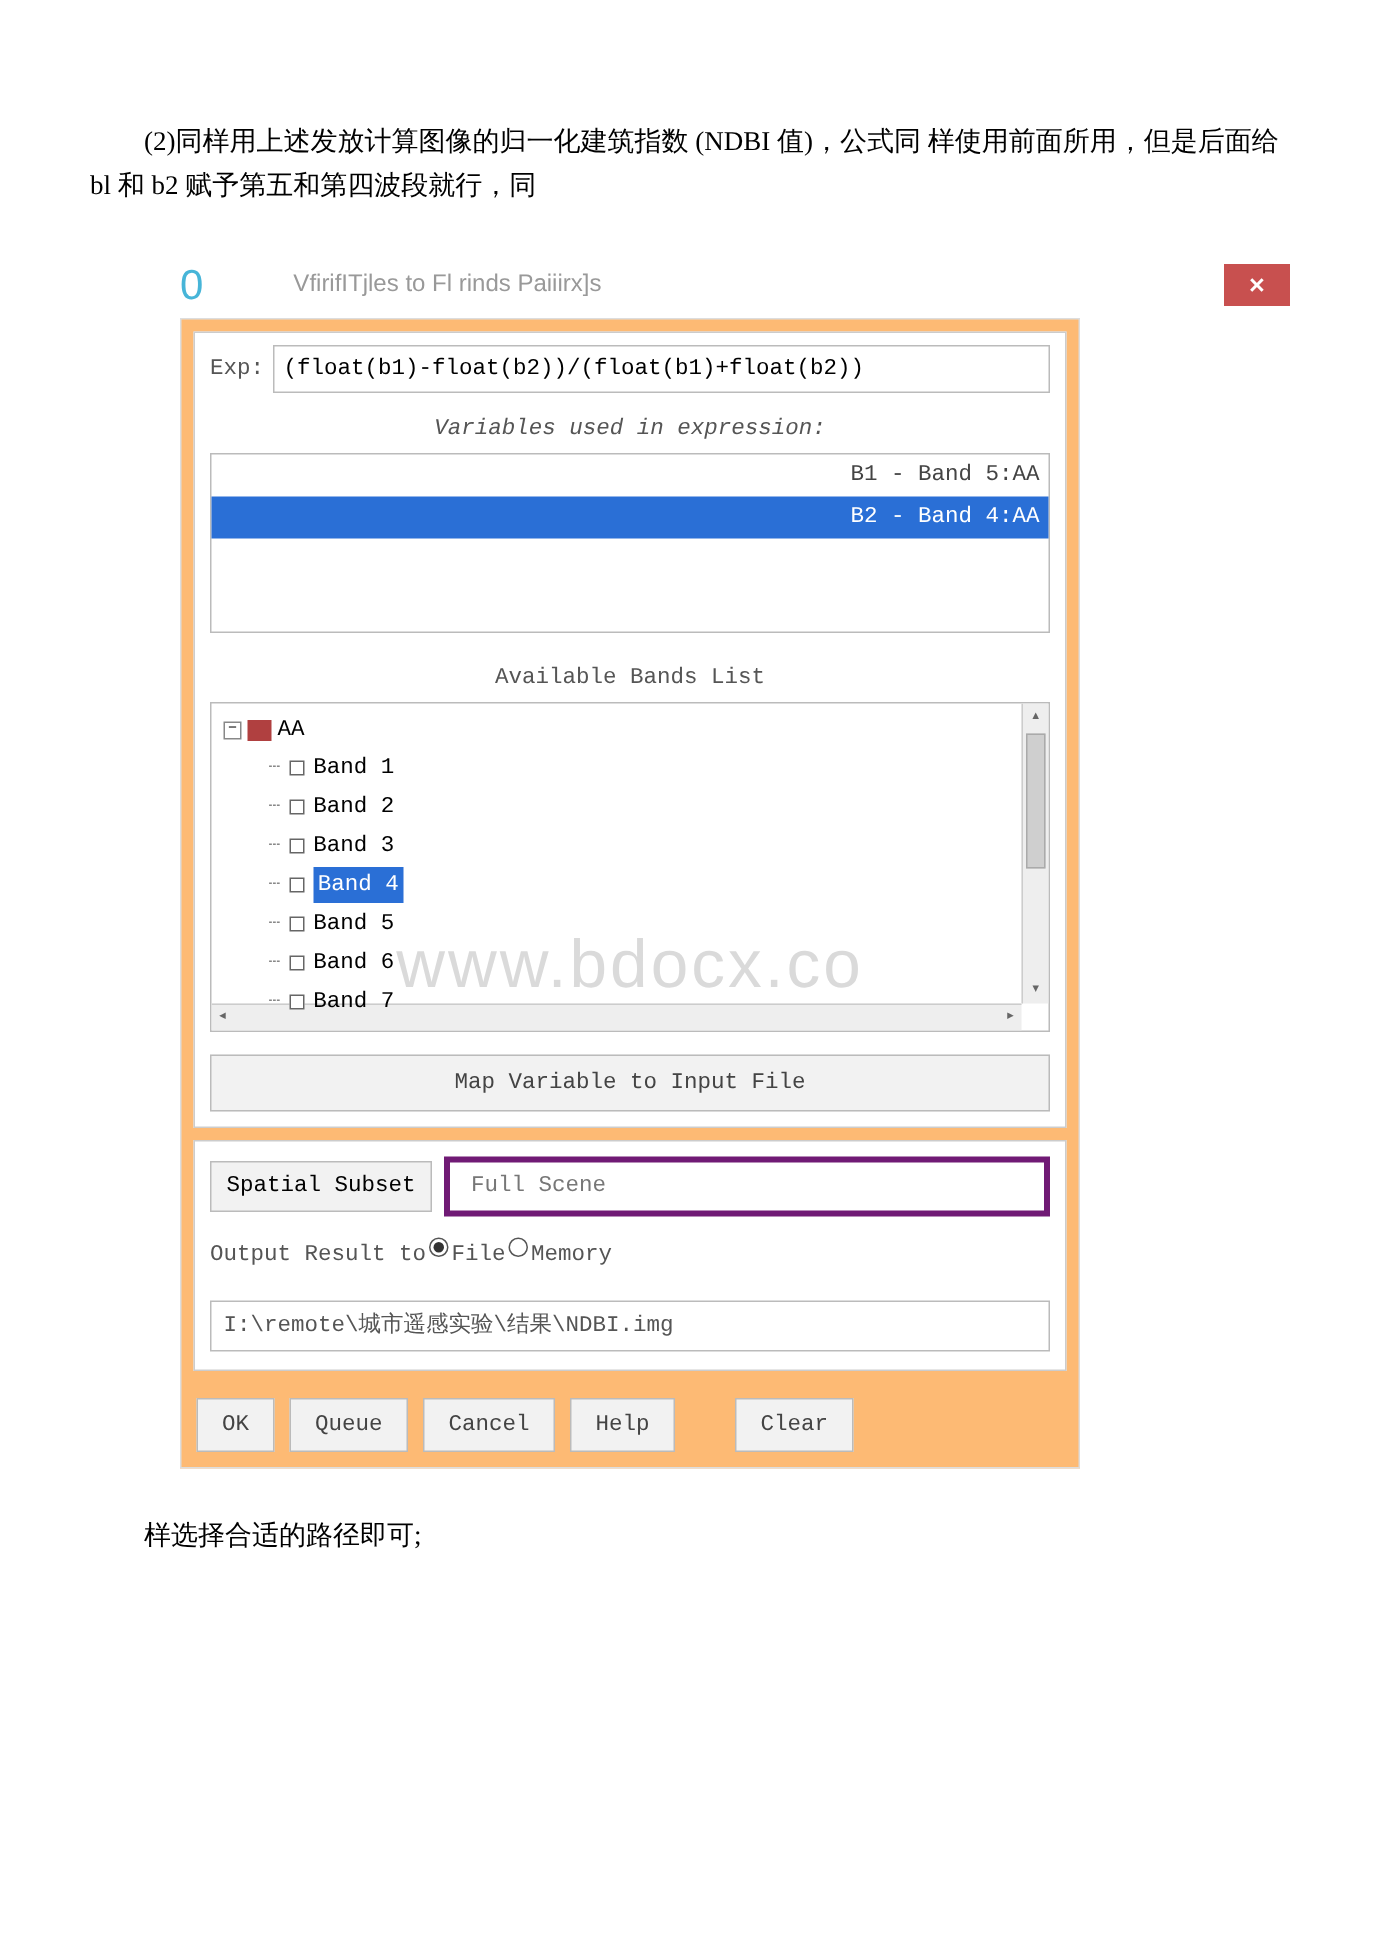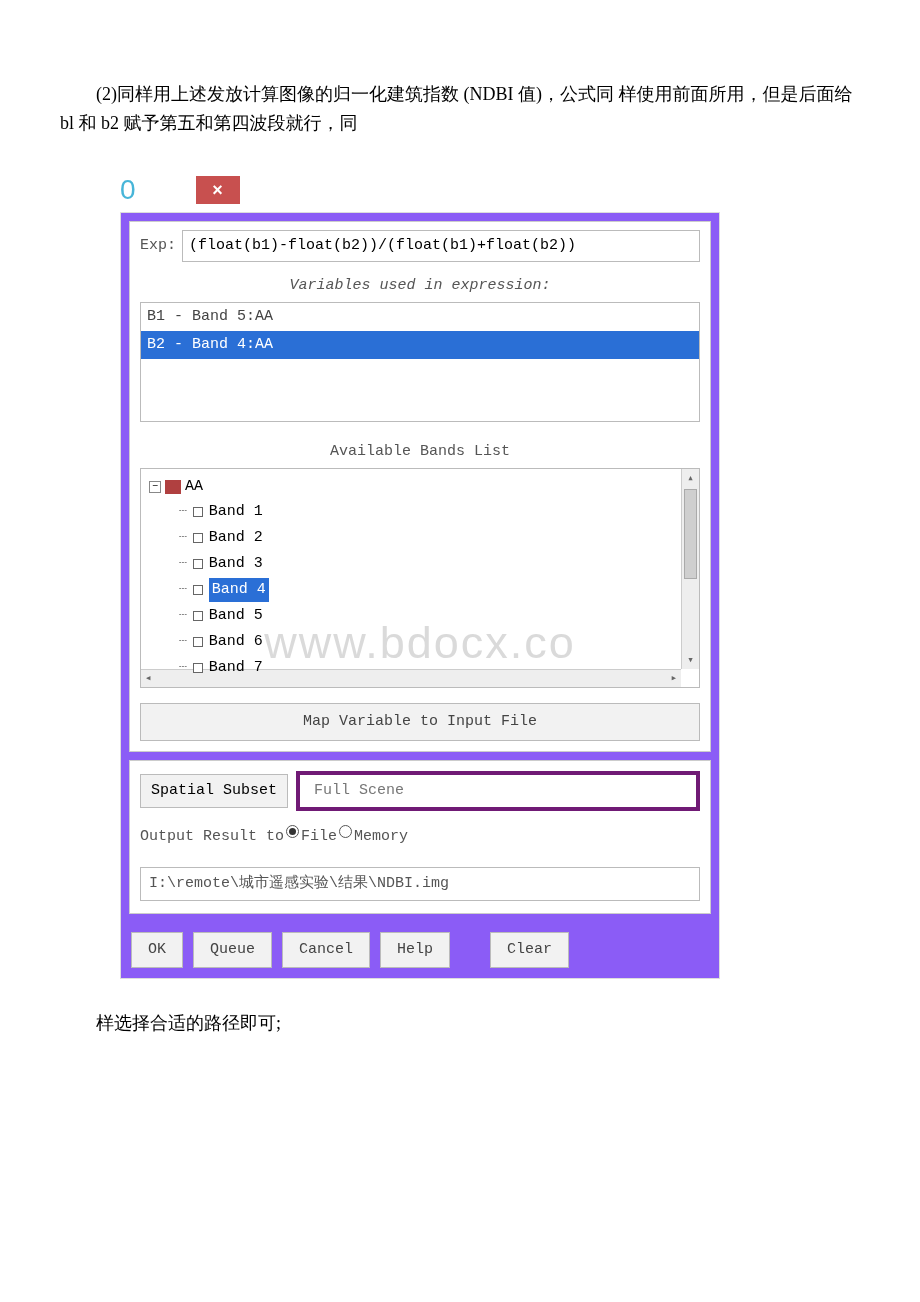--- a/index.html
+++ b/index.html
@@ -43,21 +43,21 @@
       align-items: center;
       justify-content: center;
       font-size: 18px;
       font-weight: bold;
       font-family: Arial, sans-serif;
     }
     .dialog-window {
       margin-left: 60px;
       width: 600px;
       border: 1px solid #ddd;
-      background: #8b5cf6;
+      background: #fdba74;
       font-family: "Courier New", monospace;
       font-size: 15px;
     }
     .panel {
       margin: 8px;
       background: #fff;
       border: 1px solid #ccc;
     }
     .exp-row {
       padding: 8px 10px;
@@ -81,20 +81,21 @@
     }
     .vars-list {
       border: 1px solid #bbb;
       margin: 0 10px 10px 10px;
       background: #fff;
       height: 120px;
     }
     .vars-list .var-item {
       padding: 2px 6px;
       color: #444;
+      text-align: right;
     }
     .vars-list .var-item.selected {
       background: #2a6fd6;
       color: #fff;
     }
     .bands-label {
       text-align: center;
       padding: 8px 0 4px 0;
       color: #555;
     }
@@ -287,20 +288,21 @@
       text-indent: 2em;
     }
   </style>
 </head>
 <body>
 
 <p class="intro-text">(2)同样用上述发放计算图像的归一化建筑指数 (NDBI 值)，公式同 样使用前面所用，但是后面给 bl 和 b2 赋予第五和第四波段就行，同</p>
 
 <div class="dialog-header">
   <span class="zero-mark">0</span>
+  <span class="dialog-title">VfirifITjles to Fl rinds Paiiirx]s</span>
   <span class="close-btn">×</span>
 </div>
 
 <div class="dialog-window">
 
   <div class="panel">
     <div class="exp-row">
       <span class="exp-label">Exp:</span>
       <span class="exp-box">(float(b1)-float(b2))/(float(b1)+float(b2))</span>
     </div>

